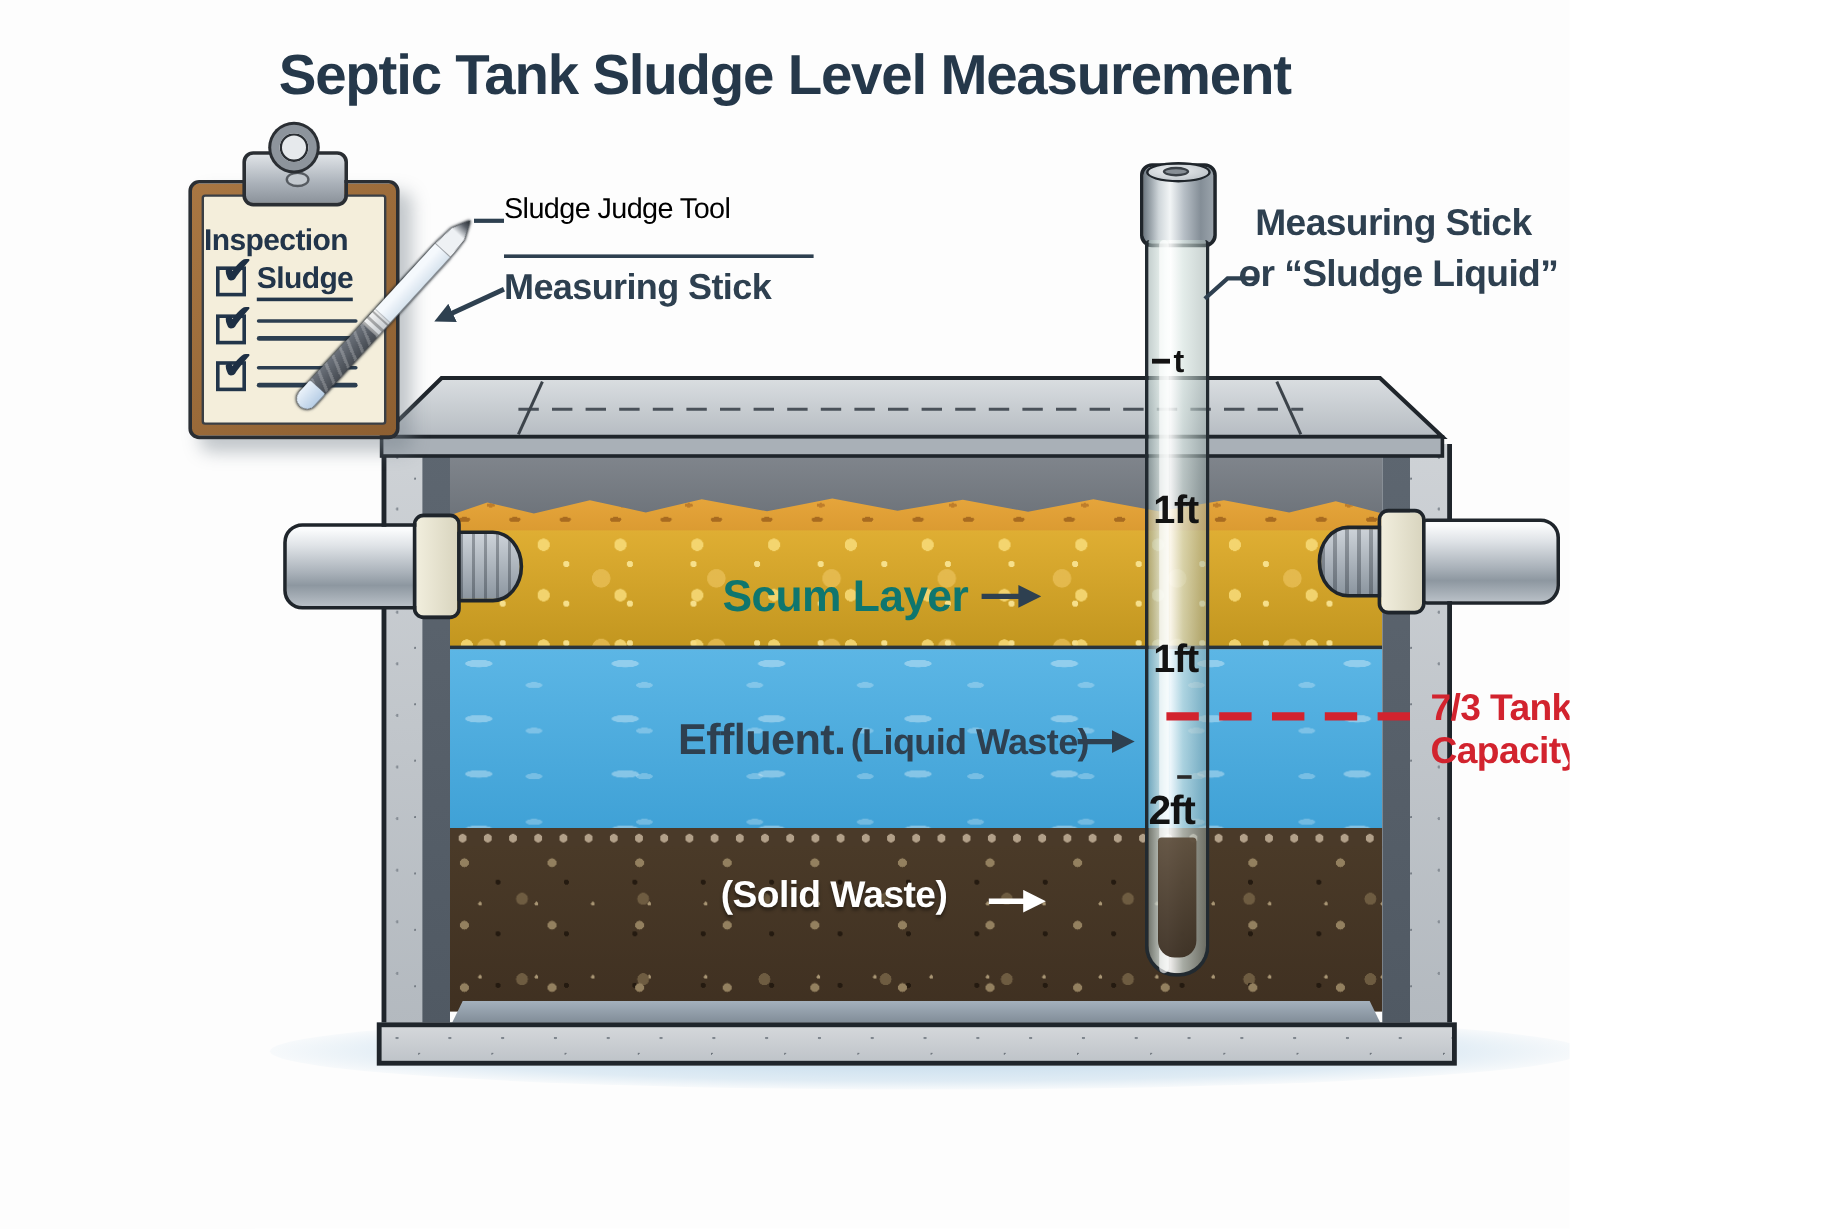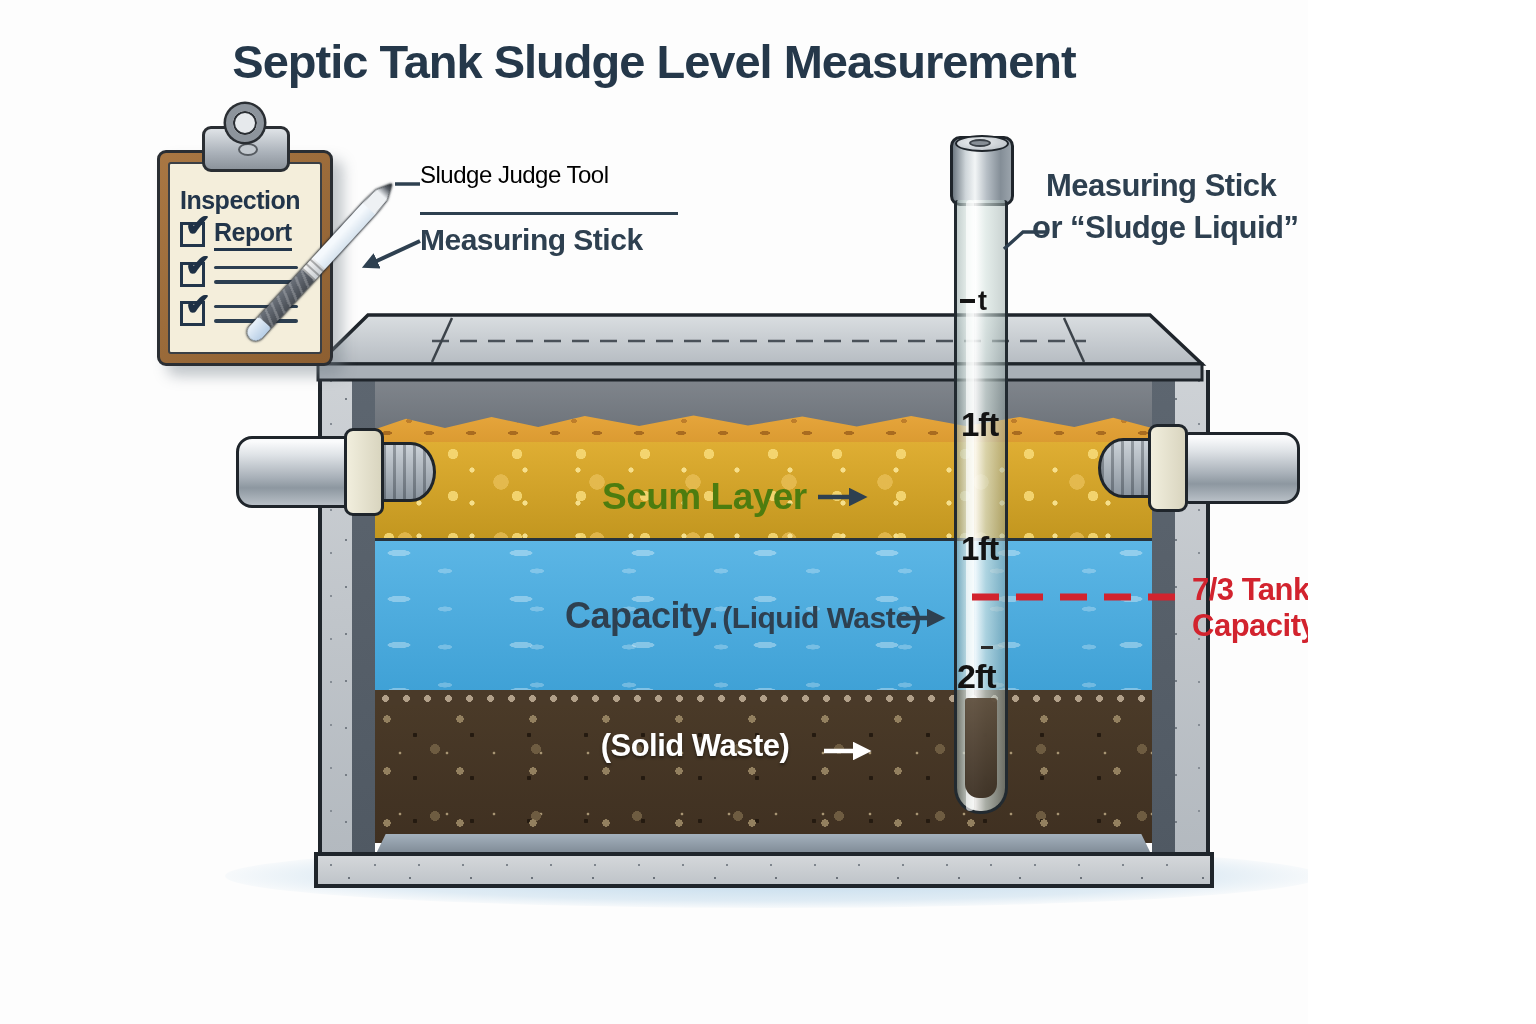--- a/index.html
+++ b/index.html
@@ -36,21 +36,21 @@
   }
   .clip-body {
     position:absolute; left:52px; top:26px; width:88px; height:46px;
     background:linear-gradient(180deg,#dfe3e7 0%,#aab1b9 60%,#8c939b 100%);
     border:3px solid #2a2e33; border-radius:9px;
   }
   .clip-hole {
     position:absolute; left:33px; top:14px; width:20px; height:13px; border-radius:50%;
     background:#c3c9cf; border:2px solid #565b61;
   }
-  .cb-heading1 { position:absolute; left:30px; top:86px; font-size:25px; font-weight:800; color:#22354a; letter-spacing:-.5px; }
+  .cb-heading1 { position:absolute; left:20px; top:86px; font-size:25px; font-weight:800; color:#22354a; letter-spacing:-.5px; }
   .cb-row { position:absolute; left:30px; display:flex; align-items:center; gap:9px; }
   .cb-row.r1 { top:118px; }
   .cb-row.r2 { top:162px; }
   .cb-row.r3 { top:201px; }
   .checkbox {
     position:relative; width:25px; height:25px; border:3.5px solid #22354a; background:transparent; flex:0 0 auto;
   }
   .checkmark {
     position:absolute; left:2px; top:-15px; font-size:31px; font-weight:900; color:#1d2f44; line-height:1;
   }
@@ -184,21 +184,21 @@
   .pipe-ridged {
     width:56px; height:60px; border:3.5px solid #1f252b; z-index:6;
     background:
       repeating-linear-gradient(90deg, rgba(25,32,40,.32) 0 3px, rgba(0,0,0,0) 3px 10px),
       linear-gradient(180deg,#ccd2d8,#8c96a0);
   }
   #pipe-left-ridged  { left:380px; top:442px; border-radius:4px 45% 45% 4px / 4px 50% 50% 4px; }
   #pipe-right-ridged { left:1098px; top:438px; border-radius:45% 4px 4px 45% / 50% 4px 4px 50%; }
 
   
-  #scum-label { left:602px; top:476px; font-size:37px; font-weight:800; color:#4d7c0f; letter-spacing:-.5px; z-index:7; }
+  #scum-label { left:602px; top:476px; font-size:37px; font-weight:800; color:#0f766e; letter-spacing:-.5px; z-index:7; }
   #effluent-label { left:565px; top:595px; z-index:7; color:#2e4050; white-space:nowrap; }
   #effluent-label .main { font-size:36px; font-weight:800; letter-spacing:-.5px; }
   #effluent-label .sub  { font-size:30px; font-weight:700; letter-spacing:-.5px; }
   #sludge-label { left:572px; top:724px; width:246px; text-align:center; z-index:7; color:#fff; text-shadow:0 2px 3px rgba(0,0,0,.45); }
   #sludge-label .main { font-size:37px; font-weight:800; letter-spacing:-.5px; }
   #sludge-label .sub  { font-size:31px; font-weight:800; letter-spacing:-.5px; margin-top:4px;text-align:center; }
 
   
   #stick-cap {
     left:950px; top:136px; width:64px; height:70px; z-index:8;
@@ -279,21 +279,21 @@
 
   <div id="pipe-left-outer" class="abs pipe-outer"></div>
   <div id="pipe-left-collar" class="abs pipe-collar"></div>
   <div id="pipe-left-ridged" class="abs pipe-ridged"></div>
   <div id="pipe-right-outer" class="abs pipe-outer"></div>
   <div id="pipe-right-collar" class="abs pipe-collar"></div>
   <div id="pipe-right-ridged" class="abs pipe-ridged"></div>
 
   <div id="scum-label" class="abs">Scum Layer</div>
   <div id="effluent-label" class="abs">
-    <span class="main">Capacity.</span>
+    <span class="main">Effluent.</span>
     <span class="sub">(Liquid Waste)</span>
   </div>
   <div id="sludge-label" class="abs">
     <div class="sub">(Solid Waste)</div>
   </div>
 
   <div id="stick-cap" class="abs">
     <div class="top-ellipse"></div>
     <div class="top-hole"></div>
   </div>
@@ -315,21 +315,21 @@
     <div class="paper"></div>
     <div class="clip-body">
       <div class="clip-hole"></div>
     </div>
     <div class="clip-ring"></div>
     <div class="cb-heading1">Inspection</div>
     <div class="cb-row r1">
       <span class="checkbox">
           <span class="checkmark">✔</span>
         </span>
-      <span class="cb-report">Report</span>
+      <span class="cb-report">Sludge</span>
     </div>
     <div class="cb-row r2">
       <span class="checkbox">
           <span class="checkmark">✔</span>
         </span>
       <span class="cb-lines">
         <span class="cl-line"></span>
         <span class="cl-line"></span>
       </span>
     </div>

